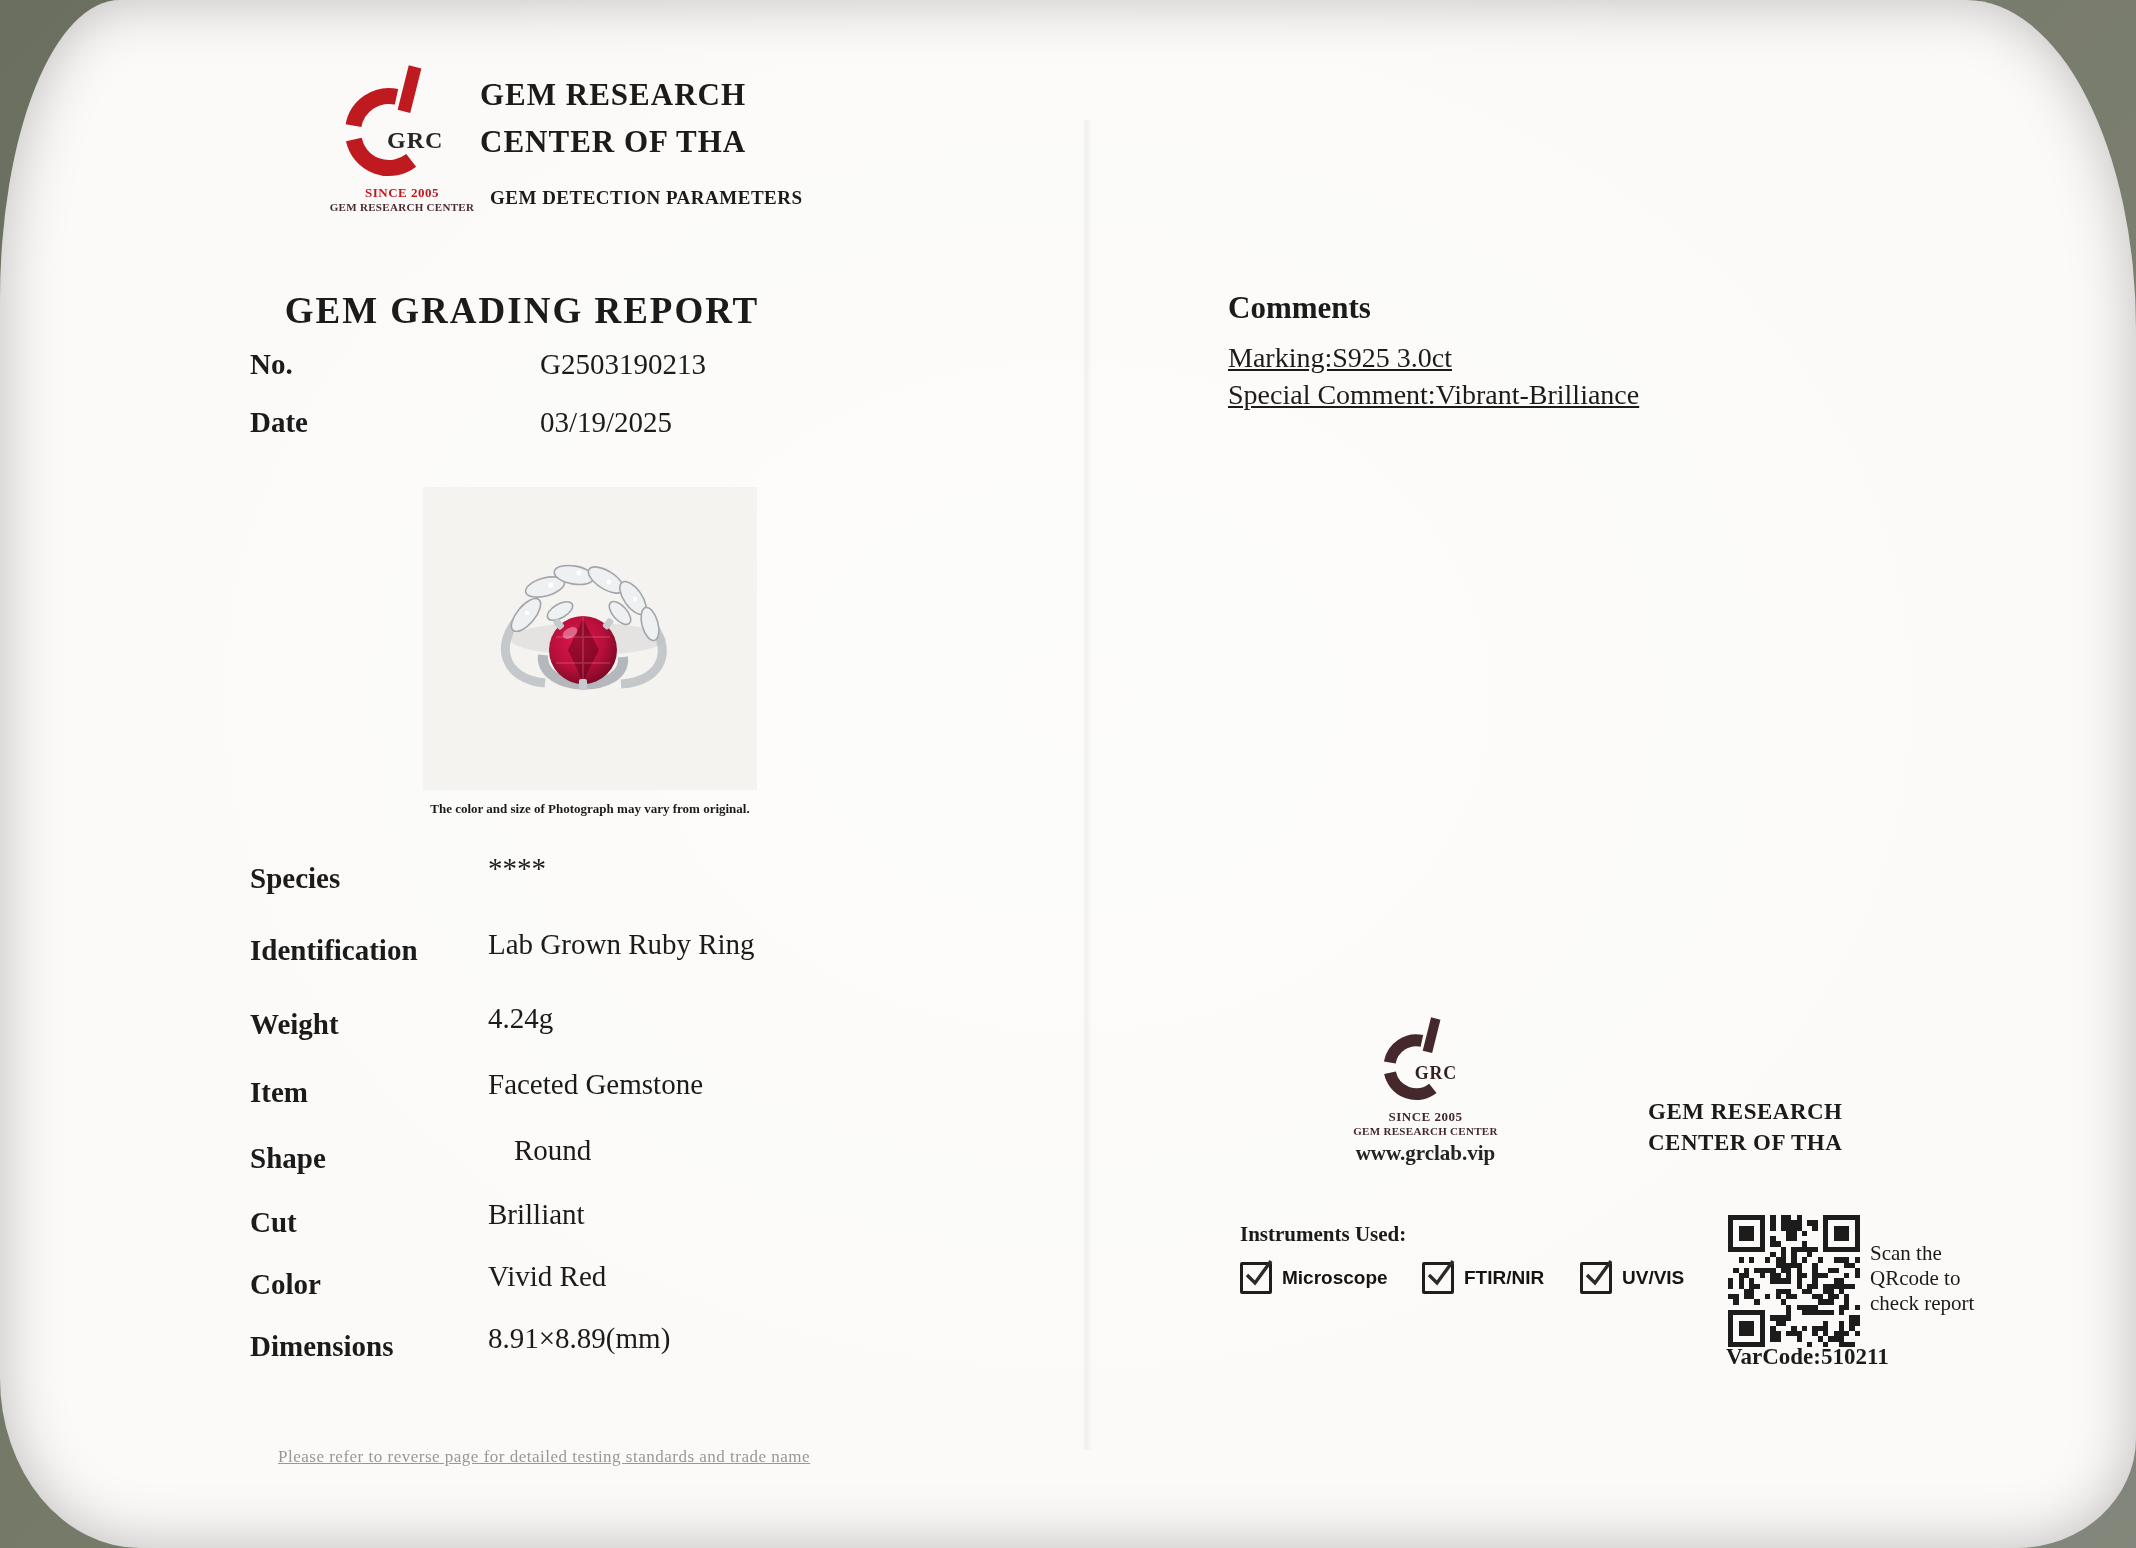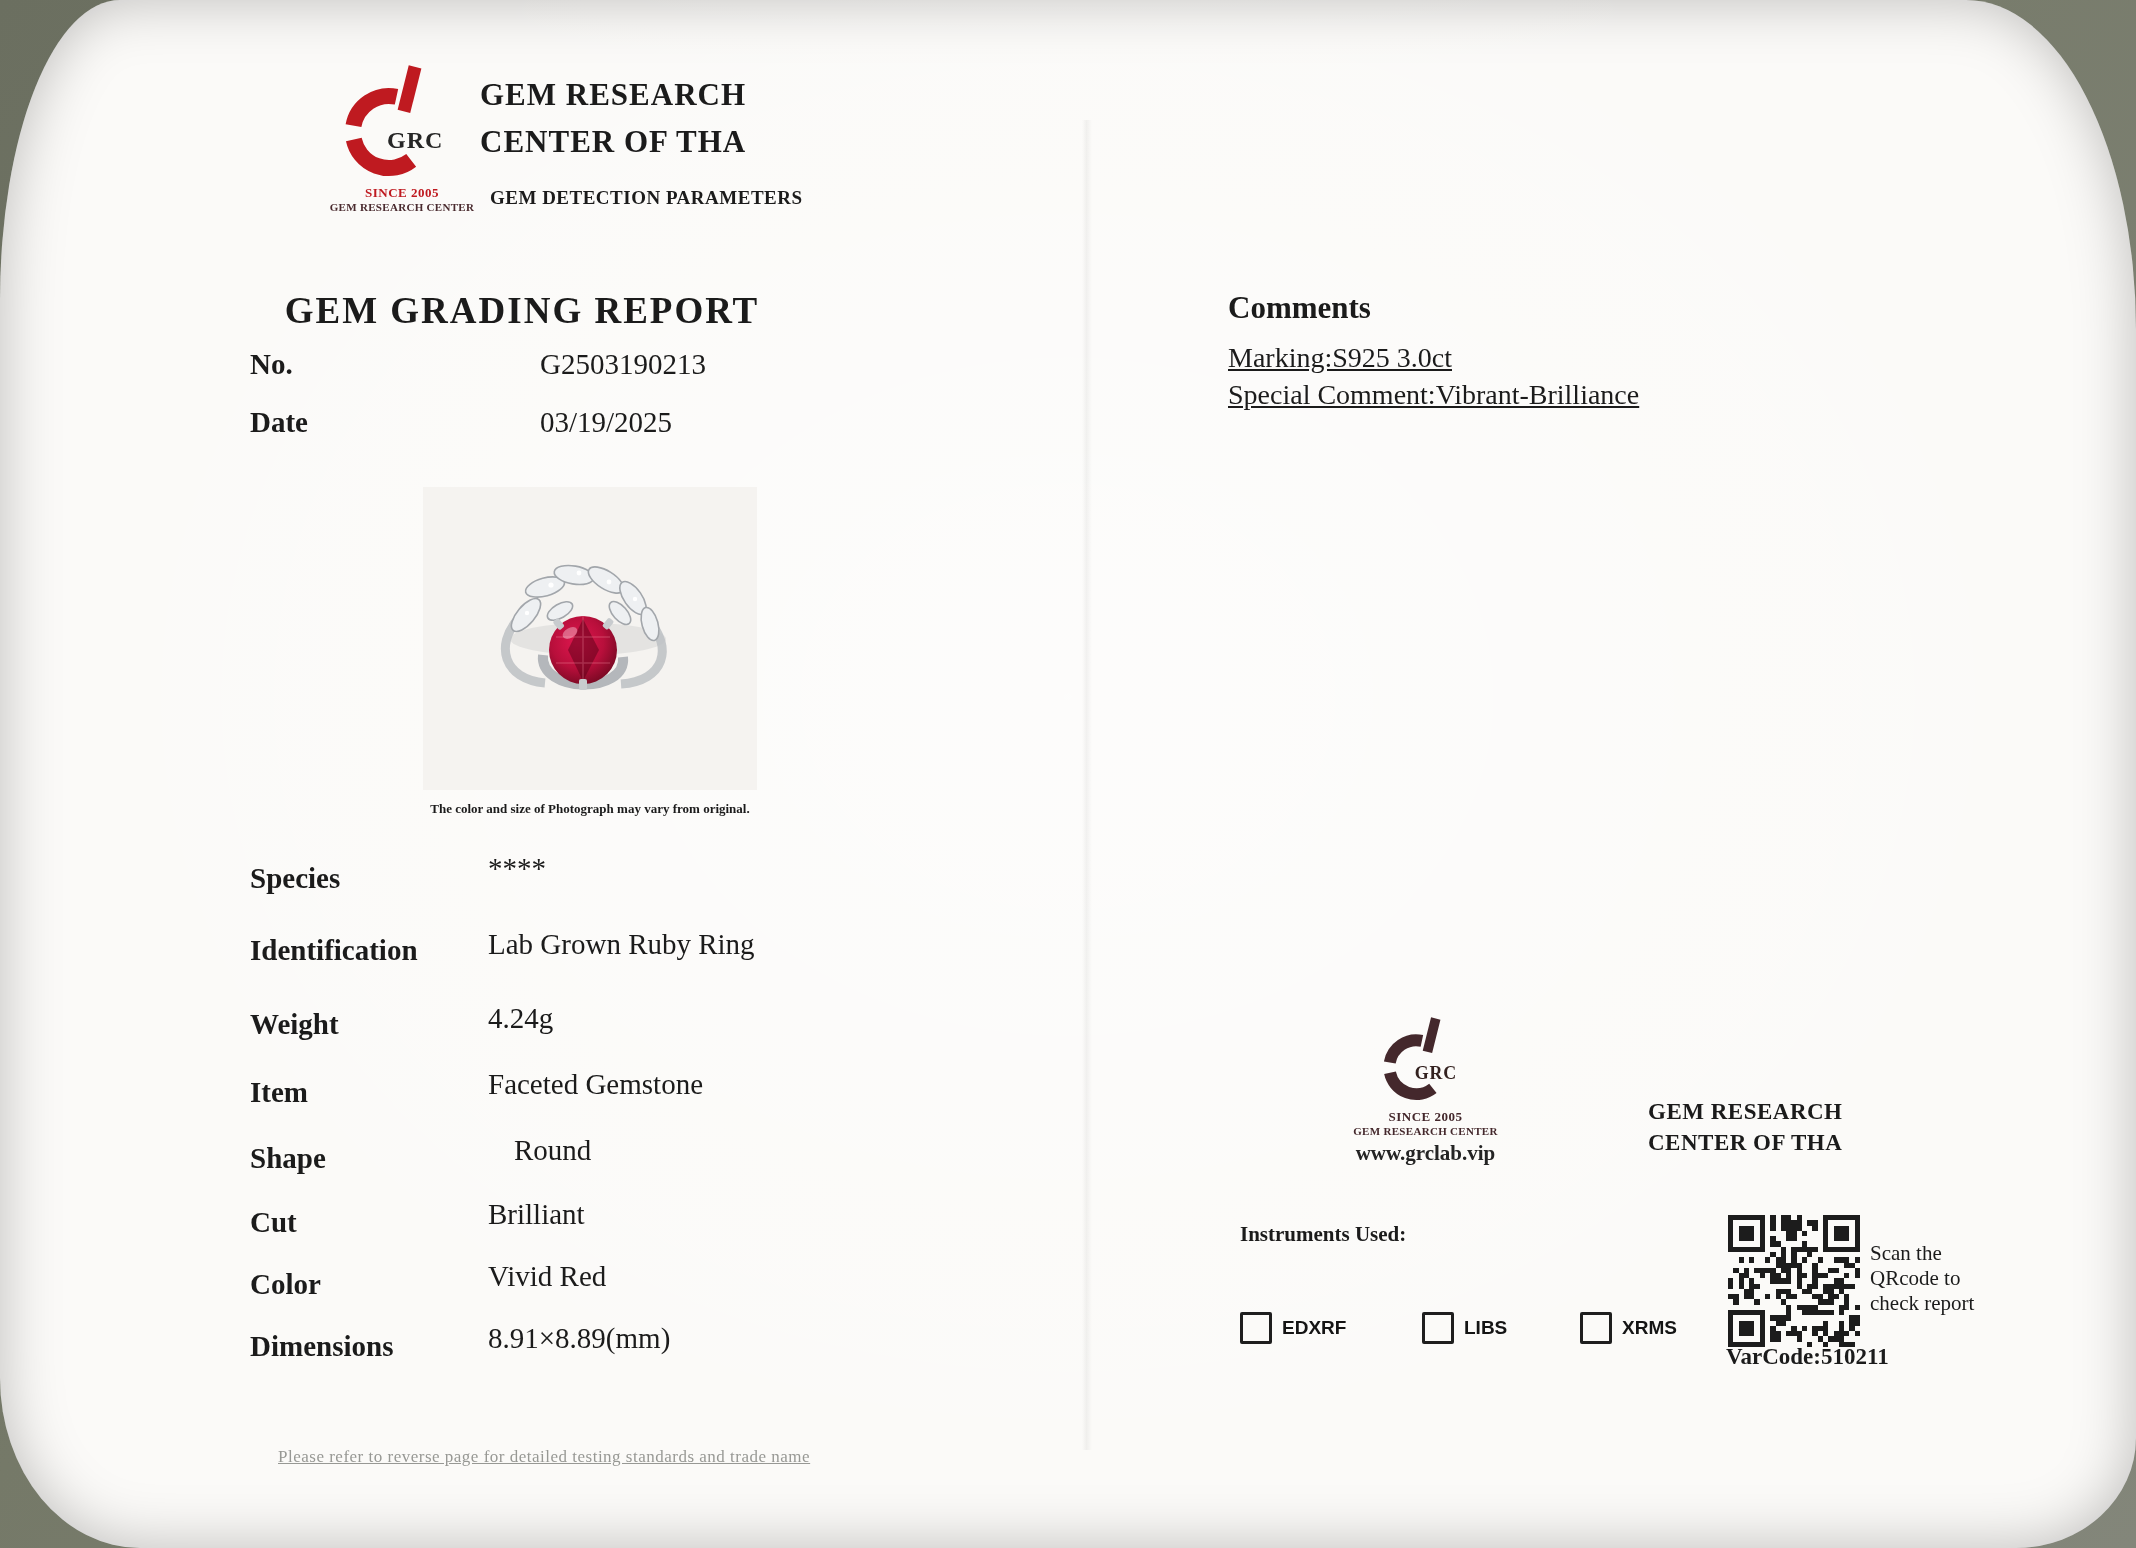--- a/index.html
+++ b/index.html
@@ -177,35 +177,47 @@
     <div class="website">www.grclab.vip</div>
   </div>
 
   <div class="abs brand-bottom" style="left:1648px;top:1096px;">
     <div>GEM RESEARCH</div>
     <div>CENTER OF THA</div>
   </div>
 
   <div class="abs instruments-heading" style="left:1240px;top:1222px;">Instruments Used:</div>
 
-
-  <div class="cb-row" style="left:1240px;top:1312px;">
+  <div class="cb-row" style="left:1240px;top:1262px;">
     <div class="cb-item" style="width:182px;">
-      <span class="cb-box"></span>
-      <span class="cb-label">EDXRF</span>
+      <span class="cb-box">
+        <svg class="cb-check" viewBox="0 0 34 34">
+          <path d="M6 18 L14 26 L30 4" fill="none" stroke="#2e282a" stroke-width="3.4"></path>
+          </svg>
+      </span>
+      <span class="cb-label">Microscope</span>
     </div>
     <div class="cb-item" style="width:158px;">
-      <span class="cb-box"></span>
-      <span class="cb-label">LIBS</span>
+      <span class="cb-box">
+        <svg class="cb-check" viewBox="0 0 34 34">
+          <path d="M6 18 L14 26 L30 4" fill="none" stroke="#2e282a" stroke-width="3.4"></path>
+          </svg>
+      </span>
+      <span class="cb-label">FTIR/NIR</span>
     </div>
     <div class="cb-item" style="width:150px;">
-      <span class="cb-box"></span>
-      <span class="cb-label">XRMS</span>
+      <span class="cb-box">
+        <svg class="cb-check" viewBox="0 0 34 34">
+          <path d="M6 18 L14 26 L30 4" fill="none" stroke="#2e282a" stroke-width="3.4"></path>
+          </svg>
+      </span>
+      <span class="cb-label">UV/VIS</span>
     </div>
   </div>
+
 
   <svg id="qr-code-svg" class="abs qr" style="left:1728px;top:1215px;" viewBox="0 0 25 25" shape-rendering="crispEdges">
       <rect x="0" y="0" width="7" height="1" fill="#1c1c1c"></rect>
       <rect x="0" y="6" width="7" height="1" fill="#1c1c1c"></rect>
       <rect x="0" y="1" width="1" height="5" fill="#1c1c1c"></rect>
       <rect x="6" y="1" width="1" height="5" fill="#1c1c1c"></rect>
       <rect x="2" y="2" width="3" height="3" fill="#1c1c1c"></rect>
       <rect x="18" y="0" width="7" height="1" fill="#1c1c1c"></rect>
       <rect x="18" y="6" width="7" height="1" fill="#1c1c1c"></rect>
       <rect x="18" y="1" width="1" height="5" fill="#1c1c1c"></rect>

